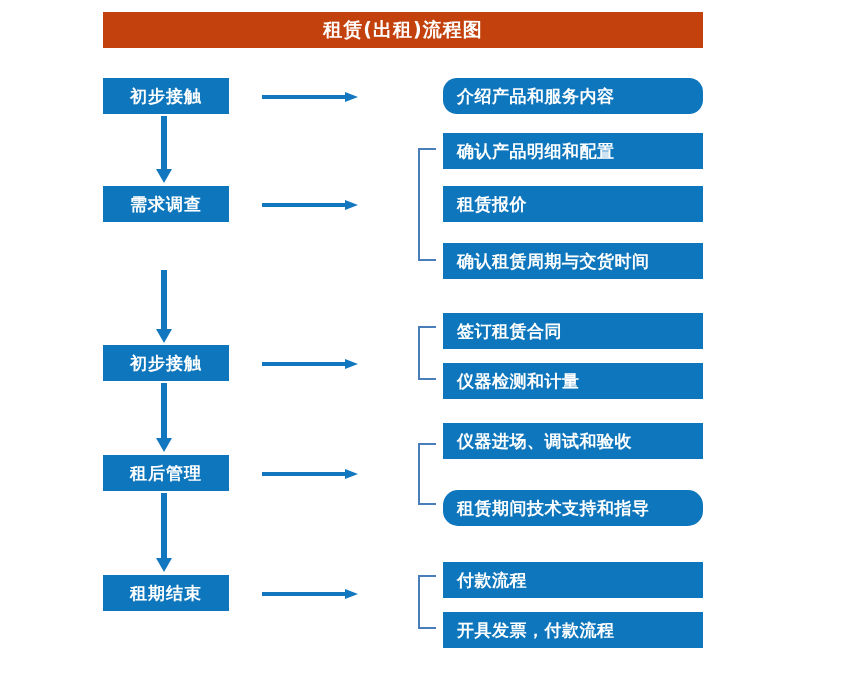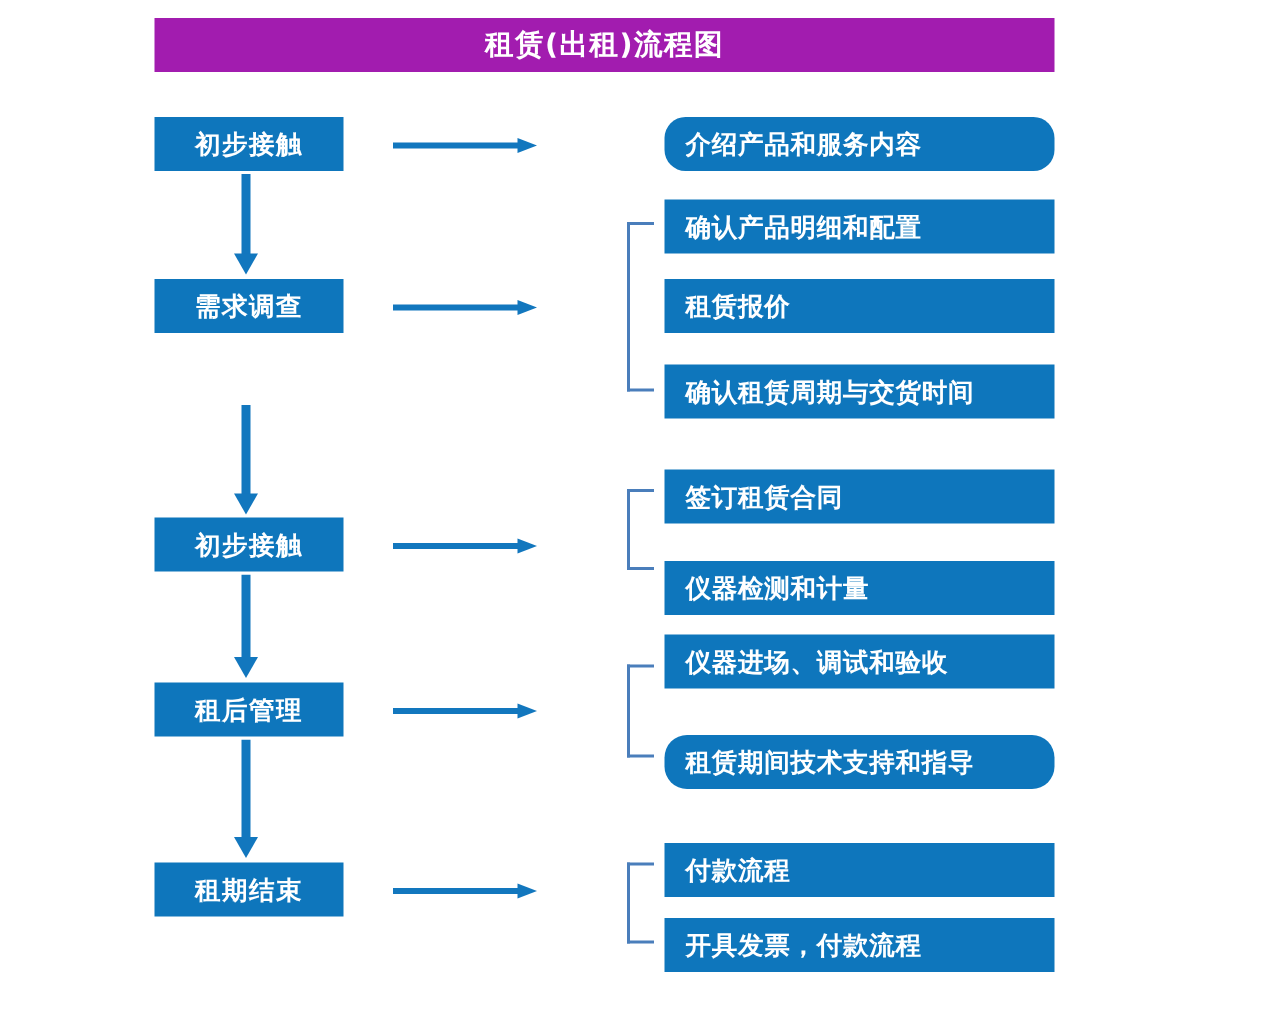--- a/index.html
+++ b/index.html
@@ -22,21 +22,21 @@
     width: 844px;
     height: 688px;
   }
   
   .title-bar {
     position: absolute;
     left: 103px;
     top: 12px;
     width: 600px;
     height: 36px;
-    background: #a21caf;
+    background: #c2410c;
     color: #ffffff;
     font-size: 19px;
     font-weight: bold;
     display: flex;
     align-items: center;
     justify-content: center;
     letter-spacing: 1px;
   }
   
   .stage-box {
@@ -169,19 +169,19 @@
   <div class="bracket" style="top:148px;height:113px;"></div>
   <div class="bracket" style="top:326px;height:54px;"></div>
   <div class="bracket" style="top:443px;height:62px;"></div>
   <div class="bracket" style="top:575px;height:54px;"></div>
 
   <div class="task-box" style="top:78px;border-radius:14px;">介绍产品和服务内容</div>
   <div class="task-box" style="top:133px;">确认产品明细和配置</div>
   <div class="task-box" style="top:186px;">租赁报价</div>
   <div class="task-box" style="top:243px;">确认租赁周期与交货时间</div>
   <div class="task-box" style="top:313px;">签订租赁合同</div>
-  <div class="task-box" style="top:374px;">仪器检测和计量</div>
+  <div class="task-box" style="top:363px;">仪器检测和计量</div>
   <div class="task-box" style="top:423px;">仪器进场、调试和验收</div>
   <div class="task-box" style="top:490px;border-radius:15px;">租赁期间技术支持和指导</div>
   <div class="task-box" style="top:562px;">付款流程</div>
   <div class="task-box" style="top:612px;">开具发票，付款流程</div>
 
 </div>
 
 </body></html>

